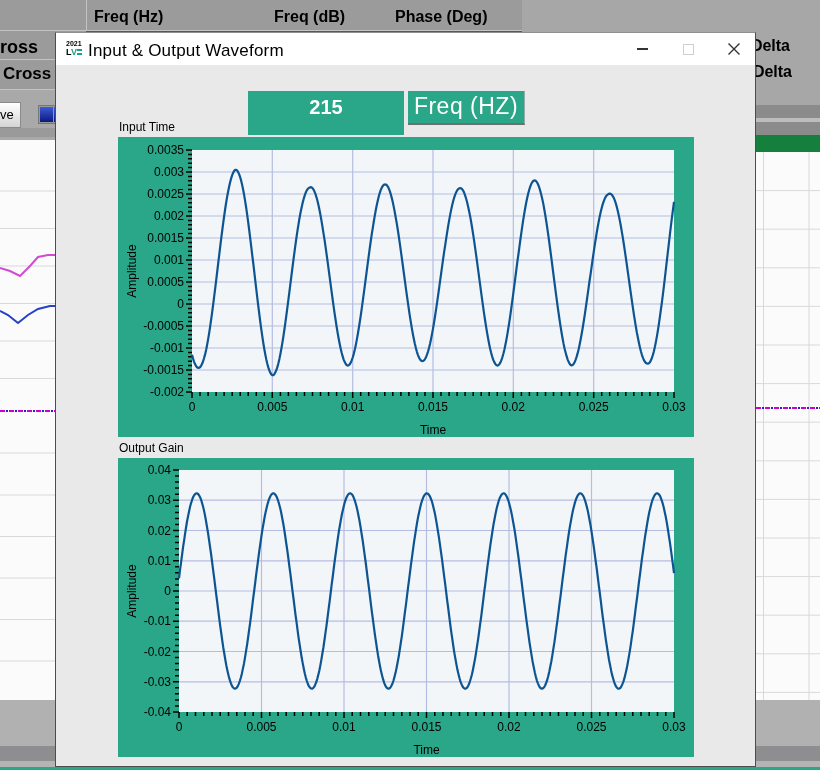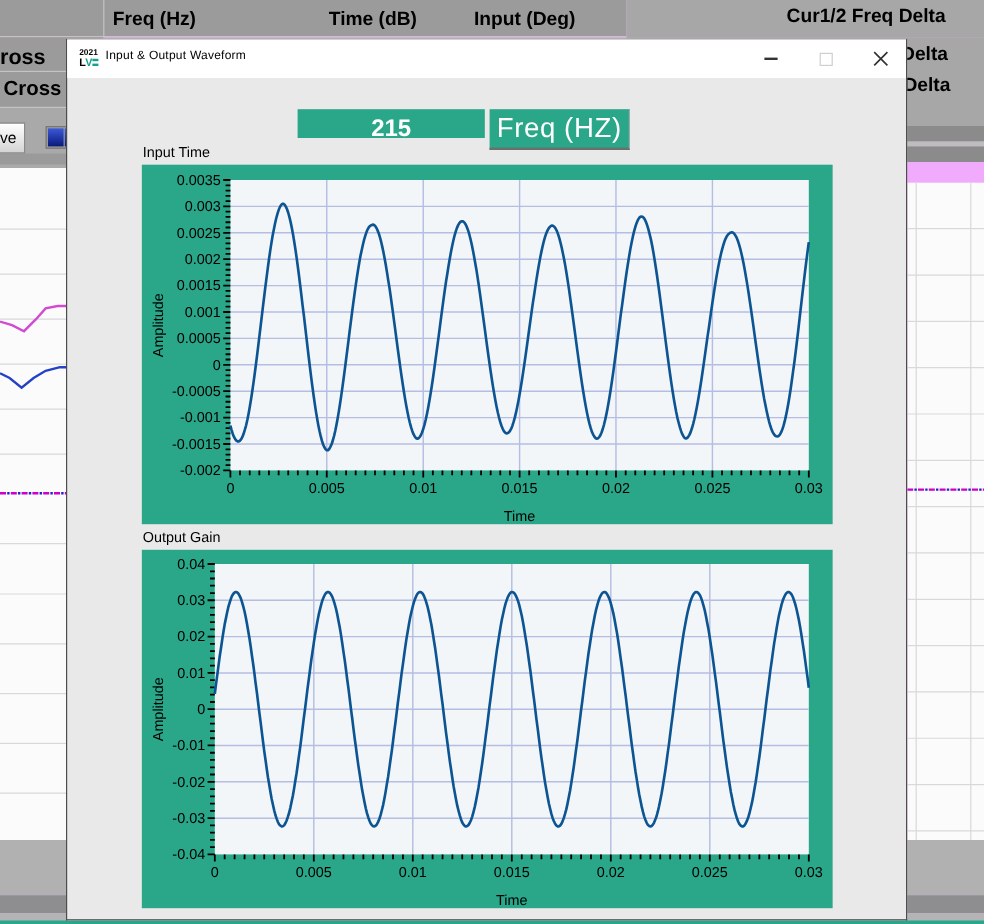--- a/index.html
+++ b/index.html
@@ -1,30 +1,29 @@
 <!DOCTYPE html>
 <html><head><meta charset="utf-8">
 <style>
 * { margin:0; padding:0; box-sizing:border-box; }
 body { font-family: "Liberation Sans", sans-serif; }
-#page { position:relative; width:820px; height:770px; overflow:hidden; background:#f0abfc; }
+#page { position:relative; width:820px; height:770px; overflow:hidden; background:#15803d; }
 .abs { position:absolute; }
 .bold { font-weight:bold; }
 </style></head>
 <body>
 <div id="page">
 
 <div class="abs" style="left:0;top:0;width:522px;height:31px;background:#9b9b9b"></div>
 <div class="abs" style="left:522px;top:0;width:298px;height:31px;background:#a7a7a7"></div>
 <div class="abs" style="left:86px;top:0;width:1px;height:31px;background:#c4c4c4"></div>
 <div class="abs" style="left:0;top:30px;width:522px;height:1px;background:#c4c4c4"></div>
 <div class="abs bold" style="left:94px;top:8px;font-size:16px;color:#000">Freq (Hz)</div>
-<div class="abs bold" style="left:274px;top:8px;font-size:16px;color:#000">Time (dB)</div>
-<div class="abs bold" style="left:395px;top:8px;font-size:16px;color:#000">Input (Deg)</div>
-<div class="abs bold" style="left:560px;top:5px;width:228px;font-size:16px;color:#000;text-align:right">Cur1/2 Freq Delta</div>
+<div class="abs bold" style="left:274px;top:8px;font-size:16px;color:#000">Freq (dB)</div>
+<div class="abs bold" style="left:395px;top:8px;font-size:16px;color:#000">Phase (Deg)</div>
 
 <div class="abs" style="left:0;top:31px;width:86px;height:109px;background:#9b9b9b"></div>
 <div class="abs bold" style="left:-13px;top:37px;font-size:18px;color:#000">Cross</div>
 <div class="abs" style="left:0;top:59px;width:86px;height:1px;background:#c4c4c4"></div>
 <div class="abs bold" style="left:3px;top:64px;font-size:17px;color:#000">Cross</div>
 <div class="abs" style="left:0;top:89px;width:86px;height:1px;background:#c4c4c4"></div>
 <div class="abs" style="left:0;top:90px;width:86px;height:50px;background:#a9a9a9"></div>
 
 <div class="abs" style="left:-6px;top:102px;width:27px;height:26px;background:linear-gradient(#ffffff,#d4d4d4);border:1px solid #8a8a8a;font-size:13px;color:#000;line-height:24px;padding-left:5px">ve</div>
 
@@ -68,29 +67,29 @@
 
 <div class="abs" style="left:56px;top:33px;width:699px;height:32px;background:#ffffff"></div>
 
 <svg class="abs" style="left:66px;top:40px" width="17" height="16">
 <text x="0" y="6" font-size="7" font-weight="bold" fill="#000">2021</text>
 <text x="0" y="15" font-size="9" font-weight="bold" fill="#000">L</text>
 <text x="5" y="15" font-size="9" font-weight="bold" fill="#17a08c">V</text>
 <rect x="11" y="9" width="5" height="2" fill="#17a08c"></rect>
 <rect x="11" y="13" width="5" height="2" fill="#17a08c"></rect>
 </svg>
-<div class="abs" style="left:88px;top:41px;font-size:10px;letter-spacing:0.2px;color:#000">Input &amp; Output Waveform</div>
+<div class="abs" style="left:88px;top:41px;font-size:17px;letter-spacing:0.2px;color:#000">Input &amp; Output Waveform</div>
 
 <div class="abs" style="left:637px;top:48px;width:11px;height:2px;background:#333"></div>
 <div class="abs" style="left:683px;top:44px;width:11px;height:11px;border:1px solid #cfcfcf"></div>
 <svg class="abs" style="left:727px;top:42px" width="14" height="14">
 <path d="M1.5 1.5 L12.5 12.5 M12.5 1.5 L1.5 12.5" stroke="#333" stroke-width="1.4"></path>
 </svg>
 
-<div class="abs" style="left:248px;top:91px;width:156px;height:24px;background:#2aa689;color:#fff;font-weight:bold;font-size:20px;text-align:center;line-height:32px">215</div>
+<div class="abs" style="left:248px;top:91px;width:156px;height:44px;background:#2aa689;color:#fff;font-weight:bold;font-size:20px;text-align:center;line-height:32px">215</div>
 
 <div class="abs" style="left:408px;top:91px;width:117px;height:34px;background:#2aa689;border-bottom:2px solid #6b6f6e;border-right:1px solid #9aa;color:#fff;font-size:23px;letter-spacing:0.5px;text-align:center;line-height:31px">Freq (HZ)</div>
 
 <div class="abs" style="left:119px;top:120px;font-size:12px;color:#000">Input Time</div>
 <div class="abs" style="left:119px;top:441px;font-size:12px;color:#000">Output Gain</div>
 
 <svg style="position:absolute;left:118px;top:137px" width="576" height="300">
 <rect x="0" y="0" width="576" height="300" fill="#2aa689"></rect>
 <rect x="74" y="13" width="482" height="242" fill="#f3f6f9"></rect>
 <path d="M74 35.0H556 M74 57.0H556 M74 79.0H556 M74 101.0H556 M74 123.0H556 M74 145.0H556 M74 167.0H556 M74 189.0H556 M74 211.0H556 M74 233.0H556 M154.3 13V255 M234.7 13V255 M315.0 13V255 M395.3 13V255 M475.7 13V255" stroke="#b6bde2" stroke-width="1.2" fill="none"></path>

